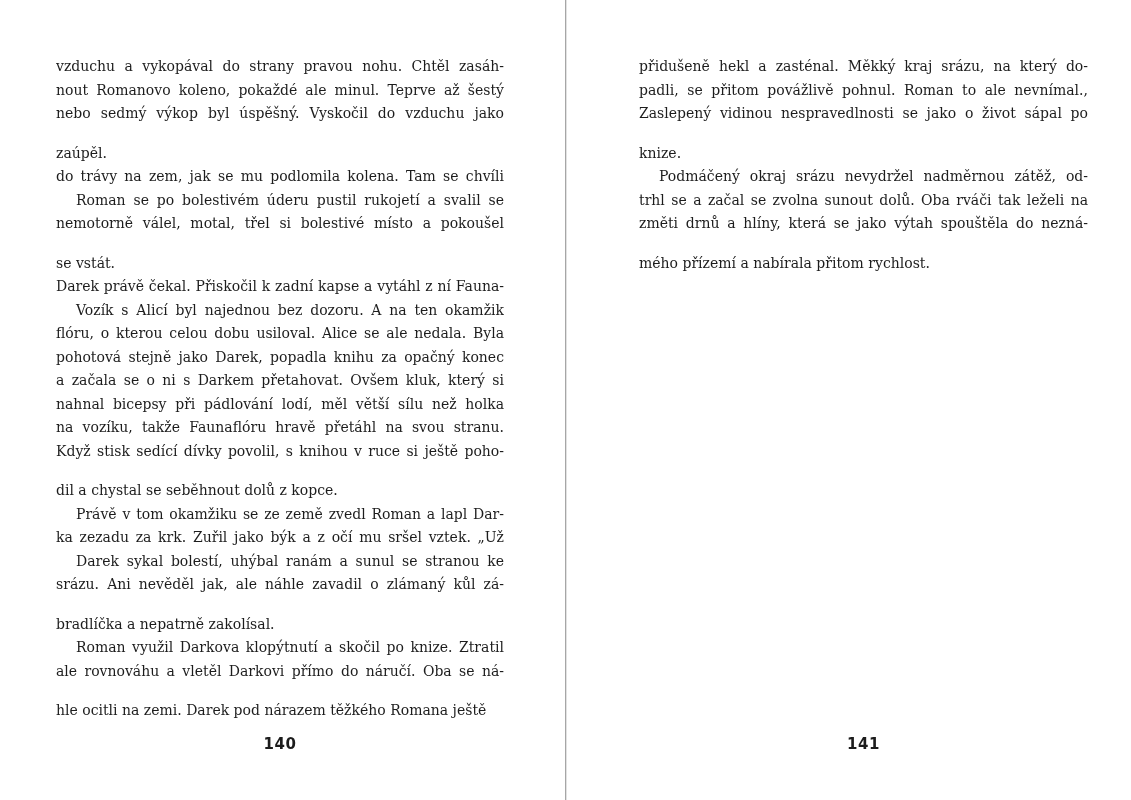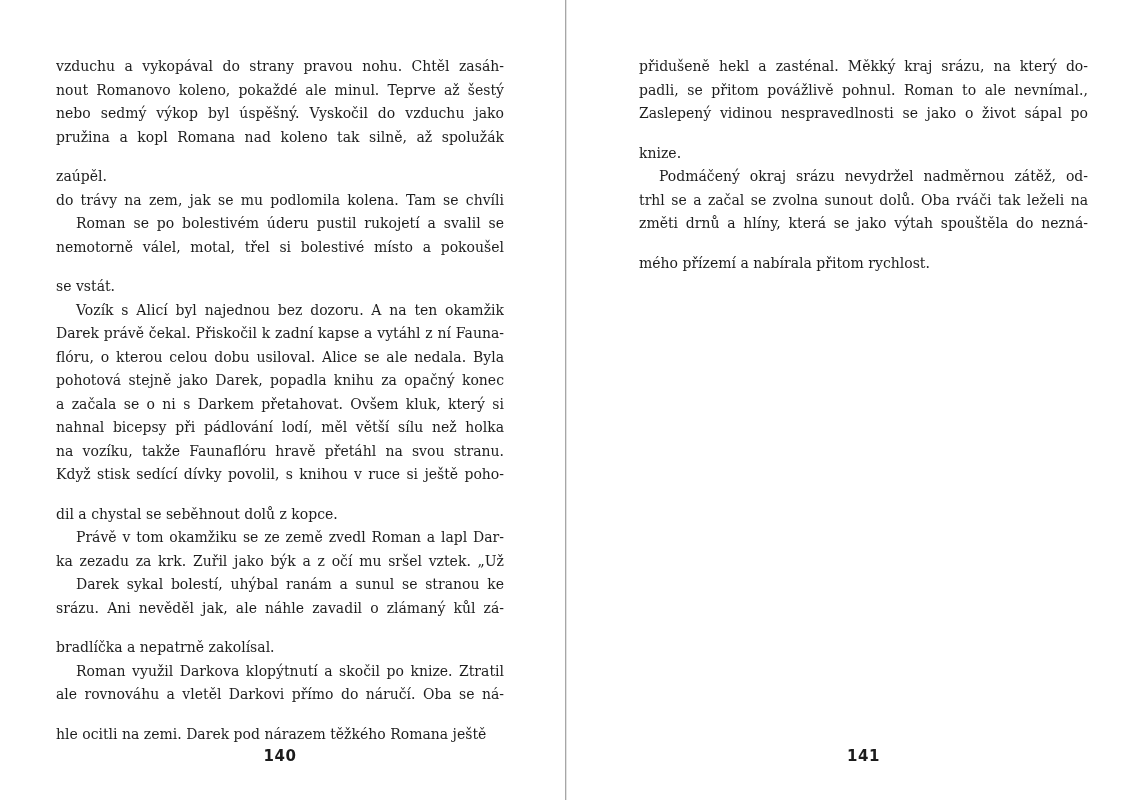--- a/index.html
+++ b/index.html
@@ -55,41 +55,39 @@
     position: absolute;
     top: 735px;
     left: 0;
     right: 0;
     text-align: center;
     font-family: "DejaVu Sans", sans-serif;
     font-weight: bold;
     font-size: 15px;
     letter-spacing: 0.5px;
     color: #1c1c1c;
-    margin-top: 12px;
   }
 </style>
 </head>
 <body>
 
 <div class="spread">
 
   <div class="page page-left">
     <div class="textblock">
       <div class="line">vzduchu a vykopával do strany pravou nohu. Chtěl zasáh-</div>
       <div class="line">nout Romanovo koleno, pokaždé ale minul. Teprve až šestý</div>
       <div class="line">nebo sedmý výkop byl úspěšný. Vyskočil do vzduchu jako</div>
-      <div class="line">pružina a kopl Romana nad koleno tak silně, až spolužák</div>
       <div class="line parend">zaúpěl.</div>
       <div class="line">do trávy na zem, jak se mu podlomila kolena. Tam se chvíli</div>
       <div class="line indent">Roman se po bolestivém úderu pustil rukojetí a svalil se</div>
       <div class="line">nemotorně válel, motal, třel si bolestivé místo a pokoušel</div>
       <div class="line parend">se vstát.</div>
+      <div class="line">Darek právě čekal. Přiskočil k zadní kapse a vytáhl z ní Fauna-</div>
       <div class="line indent">Vozík s Alicí byl najednou bez dozoru. A na ten okamžik</div>
-      <div class="line">Darek právě čekal. Přiskočil k zadní kapse a vytáhl z ní Fauna-</div>
       <div class="line">flóru, o kterou celou dobu usiloval. Alice se ale nedala. Byla</div>
       <div class="line">pohotová stejně jako Darek, popadla knihu za opačný konec</div>
       <div class="line">a začala se o ni s Darkem přetahovat. Ovšem kluk, který si</div>
       <div class="line">nahnal bicepsy při pádlování lodí, měl větší sílu než holka</div>
       <div class="line">na vozíku, takže Faunaflóru hravě přetáhl na svou stranu.</div>
       <div class="line">Když stisk sedící dívky povolil, s knihou v ruce si ještě poho-</div>
       <div class="line parend">dil a chystal se seběhnout dolů z kopce.</div>
       <div class="line indent">Právě v tom okamžiku se ze země zvedl Roman a lapl Dar-</div>
       <div class="line">ka zezadu za krk. Zuřil jako býk a z očí mu sršel vztek. „Už</div>
       <div class="line indent">Darek sykal bolestí, uhýbal ranám a sunul se stranou ke</div>

